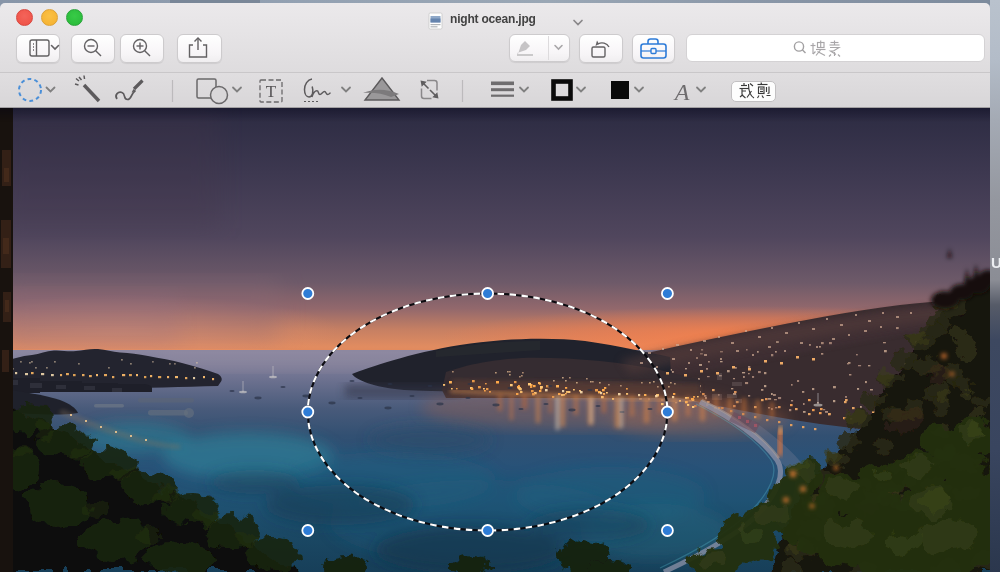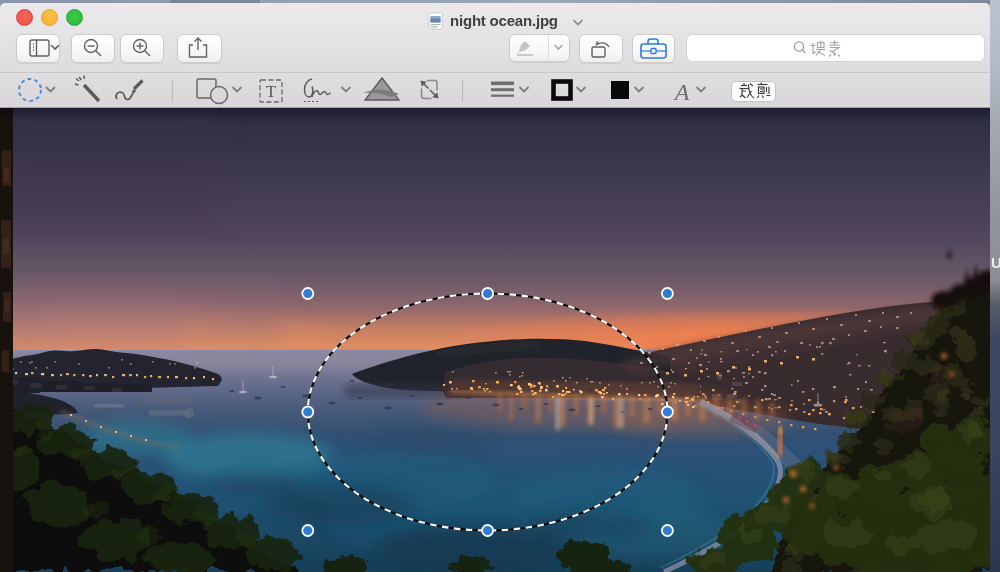--- a/index.html
+++ b/index.html
@@ -18,21 +18,21 @@
     background:linear-gradient(180deg,#ebe9eb 0,#e6e4e6 40%,#dedcde 100%);
     border-radius:5px 5px 0 0;}
   #markupbar{position:absolute;left:0;top:69px;width:990px;height:36px;
     background:linear-gradient(180deg,#e0dee0 0,#d8d6d8 100%);
     border-top:1px solid #c9c7c9;border-bottom:1px solid #a2a0a2;box-sizing:border-box;}
   .tl{position:absolute;width:15px;height:15px;border-radius:50%;top:6px;}
   #tl-r{left:16px;background:radial-gradient(circle at 50% 40%,#f4645a,#ee4f44);border:0.5px solid #d8463e;}
   #tl-y{left:41px;background:radial-gradient(circle at 50% 40%,#fac045,#f5b02e);border:0.5px solid #dca137;}
   #tl-g{left:66px;background:radial-gradient(circle at 50% 40%,#38cb47,#27b838);border:0.5px solid #2aa33a;}
   #title{position:absolute;left:450px;top:9px;
-    font-size:15px;font-weight:600;color:#424242;letter-spacing:-0.2px;}
+    font-size:12px;font-weight:600;color:#424242;letter-spacing:-0.2px;}
   
   .btn{position:absolute;background:linear-gradient(180deg,#ffffff 0,#f7f5f7 70%,#f0eef0 100%);
     border:1px solid #cdcbcd;border-radius:6px;box-sizing:border-box;
     box-shadow:0 1px 1px rgba(0,0,0,0.08);}
   
   #photo{position:absolute;left:0;top:108px;width:990px;height:464px;background:#1c2233;overflow:hidden;}
 </style>
 </head>
 <body>
 <div id="stage">

